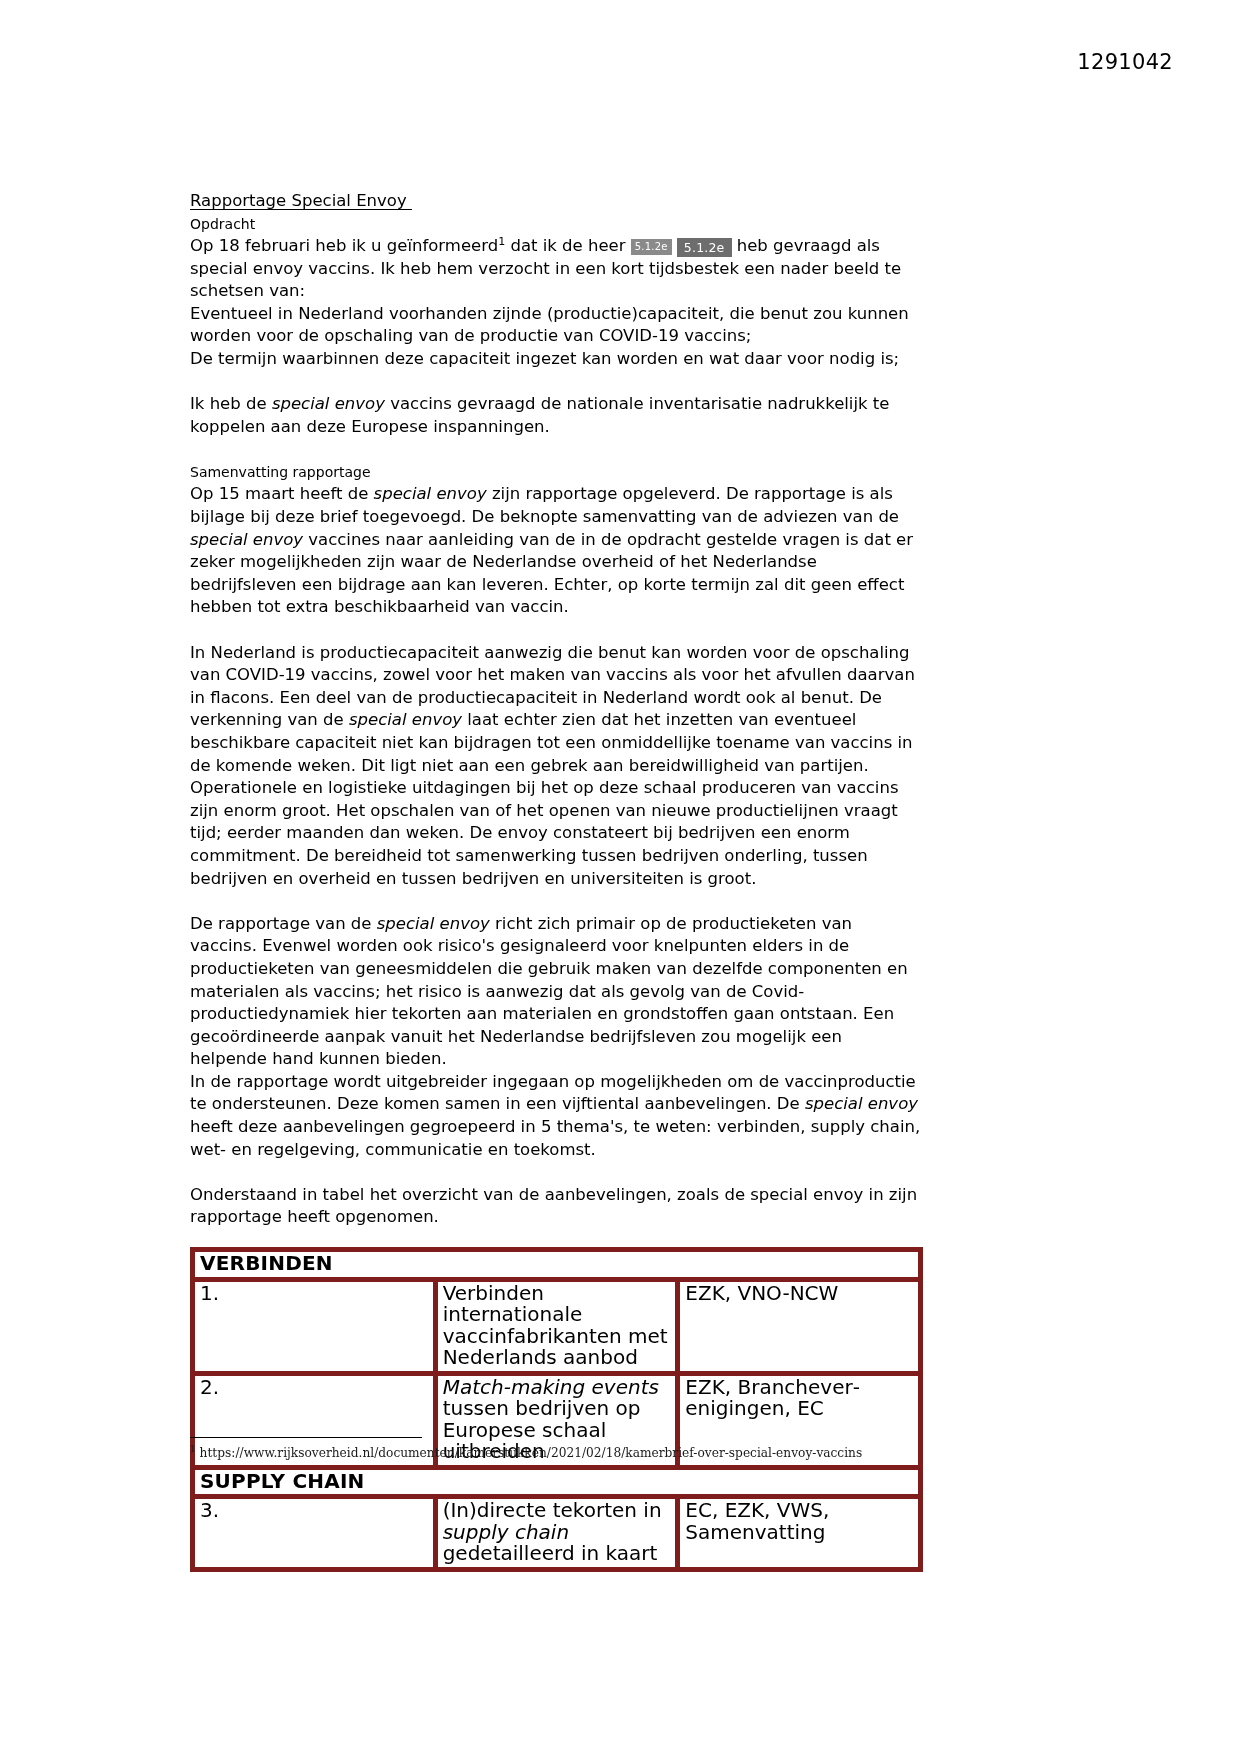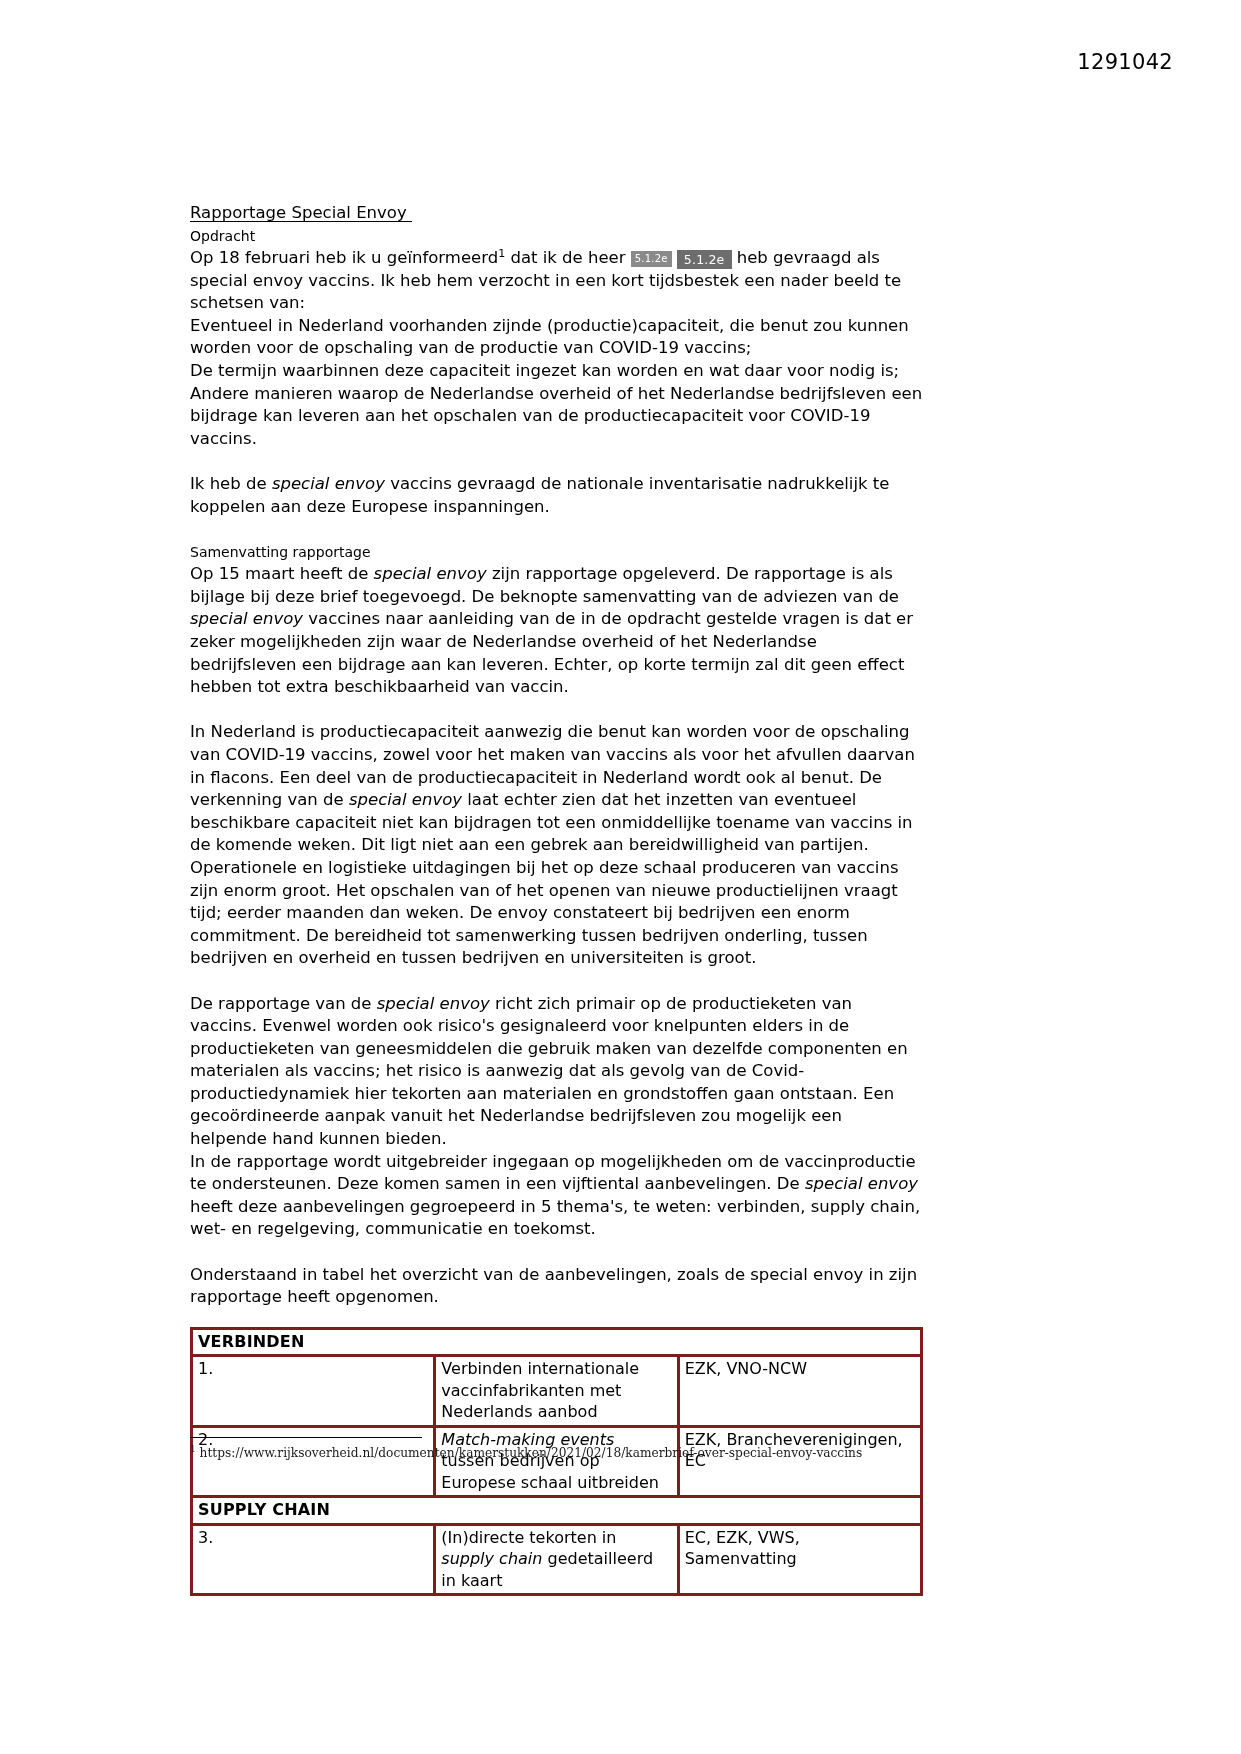--- a/index.html
+++ b/index.html
@@ -23,21 +23,21 @@
     position: absolute;
     top: 50px;
     right: 68px;
     font-size: 21px;
     letter-spacing: 0.3px;
     color: #000;
   }
   .content {
     position: absolute;
     left: 190px;
-    top: 202px;
+    top: 190px;
     width: 733px;
   }
   .doc-title {
     font-size: 16.5px;
     line-height: 22.5px;
     text-decoration: underline;
     text-underline-offset: 2.5px;
     white-space: pre;
   }
   .subhead {
@@ -87,22 +87,22 @@
     top: 1px;
   }
   
   table.rec-table {
     border-collapse: collapse;
     width: 733px;
     margin-top: 18px;
     table-layout: fixed;
   }
   table.rec-table td {
-    border: 3px solid #7f1d1d;
-    font-size: 16px;
+    border: 5px solid #7f1d1d;
+    font-size: 20px;
     line-height: 21.5px;
     padding: 1px 5px 2px 5px;
     vertical-align: top;
   }
   td.num {
     width: 40px;
     text-align: left;
     padding-left: 9px;
   }
   td.desc {
@@ -152,21 +152,20 @@
   <div class="content">
 
     <div class="doc-title">Rapportage Special Envoy </div>
 
     <div class="subhead">Opdracht</div>
 
     <p class="para"><span>Op 18 februari heb ik u geïnformeerd</span><sup class="fn">1</sup><span> dat ik de heer </span><span class="redact small">5.1.2e</span>&nbsp;<span class="redact big">5.1.2e</span><span> heb gevraagd als special envoy vaccins. Ik heb hem verzocht in een kort tijdsbestek een nader beeld te schetsen van:</span></p>
 
     <p class="para">Eventueel in Nederland voorhanden zijnde (productie)capaciteit, die benut zou kunnen worden voor de opschaling van de productie van COVID-19 vaccins;</p>
     <p class="para">De termijn waarbinnen deze capaciteit ingezet kan worden en wat daar voor nodig is;</p>
-    <p class="para">Andere manieren waarop de Nederlandse overheid of het Nederlandse bedrijfsleven een bijdrage kan leveren aan het opschalen van de productiecapaciteit voor COVID-19 vaccins.</p>
 
     <div class="gap"></div>
 
     <p class="para"><span>Ik heb de </span><i>special envoy</i><span> vaccins gevraagd de nationale inventarisatie nadrukkelijk te koppelen aan deze Europese inspanningen.</span></p>
 
     <div class="gap"></div>
 
     <div class="subhead">Samenvatting rapportage</div>
 
     <p class="para"><span>Op 15 maart heeft de </span><i>special envoy</i><span> zijn rapportage opgeleverd. De rapportage is als bijlage bij deze brief toegevoegd. De beknopte samenvatting van de adviezen van de </span><i>special envoy</i><span> vaccines naar aanleiding van de in de opdracht gestelde vragen is dat er zeker mogelijkheden zijn waar de Nederlandse overheid of het Nederlandse bedrijfsleven een bijdrage aan kan leveren. Echter, op korte termijn zal dit geen effect hebben tot extra beschikbaarheid van vaccin.</span></p>

